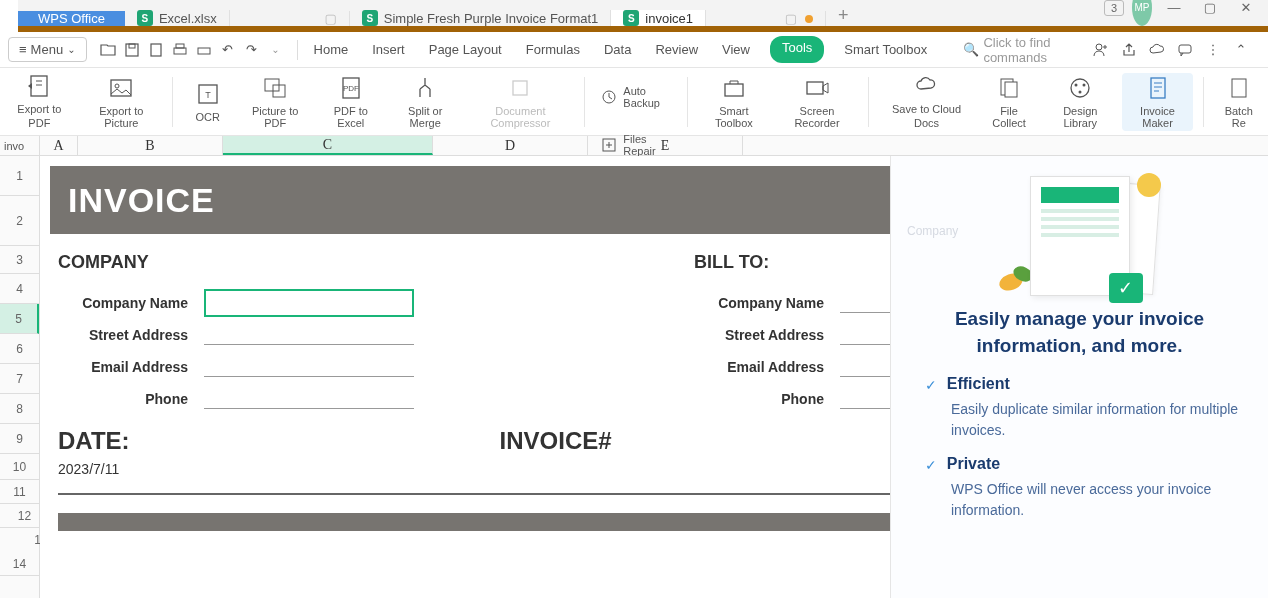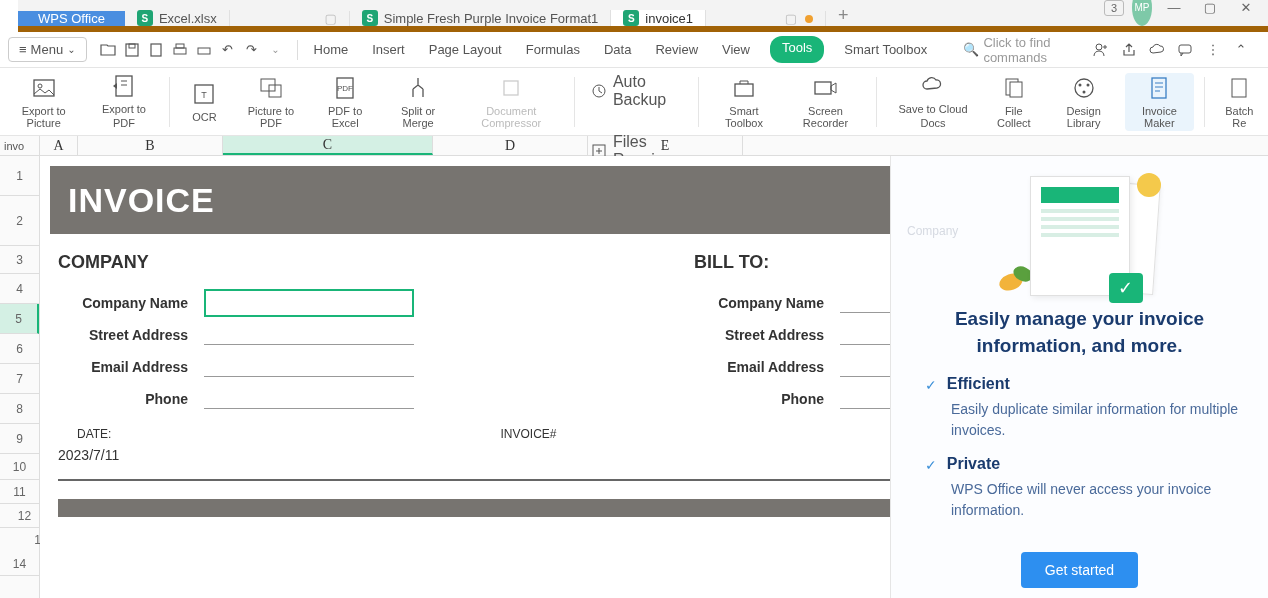--- a/index.html
+++ b/index.html
@@ -29,21 +29,21 @@
 .search-cmd { flex: 1; display: flex; align-items: center; gap: 4px; color: #999; padding-left: 30px; }
 .menubar-right { display: flex; gap: 10px; padding: 0 10px; align-items: center; }
 
 
 .ribbon { height: 68px; display: flex; align-items: center; border-bottom: 1px solid #e5e5e5; padding: 0 4px; gap: 6px; }
 .ribbon-group { display: flex; flex-direction: column; align-items: center; justify-content: center; gap: 4px; padding: 2px 6px; font-size: 11px; color: #555; text-align: center; cursor: pointer; min-width: 50px; }
 .ribbon-group.disabled { color: #bbb; }
 .ribbon-group.active { background: #eaf4fc; border-radius: 4px; }
 .ribbon-icon { width: 26px; height: 26px; display: flex; align-items: center; justify-content: center; }
 .ribbon-sep { width: 1px; height: 50px; background: #e5e5e5; margin: 0 4px; }
-.ribbon-stack { display: flex; flex-direction: column; gap: 20px; font-size: 16px; color: #555; margin-top: 38px; }
+.ribbon-stack { display: flex; flex-direction: column; gap: 20px; font-size: 11px; color: #555; margin-top: 38px; }
 .ribbon-stack-item { display: flex; align-items: center; gap: 6px; padding: 2px 6px; cursor: pointer; }
 
 
 .namebox-row { height: 20px; display: flex; align-items: stretch; border-bottom: 1px solid #ddd; background: #fafafa; }
 .namebox { width: 40px; border-right: 1px solid #ddd; display: flex; align-items: center; padding: 0 4px; font-size: 11px; color: #555; }
 .col-header { border-right: 1px solid #ddd; display: flex; align-items: center; justify-content: center; font-family: "Times New Roman", serif; font-size: 14px; color: #333; }
 .col-header.selected { background: #d4f0e4; border-bottom: 2px solid #19b578; }
 
 
 .sheet-area { display: flex; height: 442px; }
@@ -61,21 +61,21 @@
 
 .sheet-content { flex: 1; position: relative; overflow: hidden; background: #fff; }
 .invoice-banner { margin: 10px 10px 0 10px; height: 68px; background: #777470; color: #fff; display: flex; align-items: center; padding-left: 18px; font-size: 34px; font-weight: bold; letter-spacing: 1px; }
 .invoice-body { padding: 18px 18px 0 18px; display: flex; gap: 280px; }
 .col-block h3 { font-size: 18px; font-weight: bold; margin-bottom: 14px; }
 .field-row { display: flex; align-items: center; gap: 16px; height: 32px; }
 .field-label { width: 130px; text-align: right; font-size: 14px; font-weight: bold; }
 .field-line { width: 210px; height: 20px; border-bottom: 1px solid #999; }
 .field-line.selected { border: 2px solid #19b578; height: 28px; }
 .date-row { padding: 12px 18px 0 18px; display: flex; gap: 370px; }
-.date-row h3 { font-size: 12px; font-weight: normal; margin-left: 19px; }
+.date-row h3 { font-size: 24px; font-weight: bold; }
 .date-val { padding: 6px 18px; font-size: 14px; }
 .invoice-sep { margin: 10px 18px 0 18px; height: 2px; background: #666; }
 .invoice-footer-bar { margin: 18px 18px 0 18px; height: 18px; background: #777470; }
 
 .sheet-scroll { position: absolute; right: -4px; top: 0; width: 14px; height: 100%; background: #f5f5f5; }
 .scroll-thumb { position: absolute; top: 100px; width: 10px; left: 2px; height: 70px; background: #c8c8c8; border-radius: 5px; }
 
 
 .side-panel { position: absolute; right: 0; top: 156px; width: 378px; height: 442px; background: #fcfdff; border-left: 1px solid #e5e5e5; padding: 10px 16px; display: flex; flex-direction: column; }
 .panel-bg-hint { position: absolute; top: 68px; left: 16px; color: #d6dae2; font-size: 12px; }
@@ -211,36 +211,36 @@
       </span>
     <span class="qat-icon">⋮</span>
     <span class="qat-icon">⌃</span>
   </div>
 </div>
 
 <div class="ribbon">
   <div class="ribbon-group">
     <span class="ribbon-icon">
         <svg width="26" height="26" viewBox="0 0 26 26">
+          <rect x="5" y="3" width="16" height="20" fill="none" stroke="#555" stroke-width="1.3"></rect>
+          <path d="M10 8l6 0M10 12l6 0" stroke="#555"></path>
+          <path d="M2 13l4-3v6z" fill="#555"></path>
+        </svg>
+      </span>
+    <span style="line-height:1.2">Export to PDF</span>
+  </div>
+  <div class="ribbon-group">
+    <span class="ribbon-icon">
+        <svg width="26" height="26" viewBox="0 0 26 26">
           <rect x="3" y="5" width="20" height="16" fill="none" stroke="#555" stroke-width="1.3"></rect>
           <circle cx="9" cy="11" r="2" fill="none" stroke="#555"></circle>
           <path d="M3 19l6-5 5 4 4-3 5 5" fill="none" stroke="#555"></path>
         </svg>
       </span>
     <span>Export to Picture</span>
-  </div>
-  <div class="ribbon-group">
-    <span class="ribbon-icon">
-        <svg width="26" height="26" viewBox="0 0 26 26">
-          <rect x="5" y="3" width="16" height="20" fill="none" stroke="#555" stroke-width="1.3"></rect>
-          <path d="M10 8l6 0M10 12l6 0" stroke="#555"></path>
-          <path d="M2 13l4-3v6z" fill="#555"></path>
-        </svg>
-      </span>
-    <span style="line-height:1.2">Export to PDF</span>
   </div>
   <div class="ribbon-sep"></div>
   <div class="ribbon-group">
     <span class="ribbon-icon">
         <svg width="26" height="26" viewBox="0 0 26 26">
           <rect x="4" y="4" width="18" height="18" fill="none" stroke="#555" stroke-width="1.3"></rect>
           <text x="13" y="17" font-size="9" text-anchor="middle" fill="#555">T</text>
         </svg>
       </span>
     <span>OCR</span>
@@ -477,14 +477,13 @@
   <div class="panel-point">
     <span class="check-sm">✓</span>
     <span class="point-title">Efficient</span>
   </div>
   <div class="point-text">Easily duplicate similar information for multiple invoices.</div>
   <div class="panel-point">
     <span class="check-sm">✓</span>
     <span class="point-title">Private</span>
   </div>
   <div class="point-text">WPS Office will never access your invoice information.</div>
-  <button class="panel-cta">Get started</button>
 </div>
 
 </body></html>

